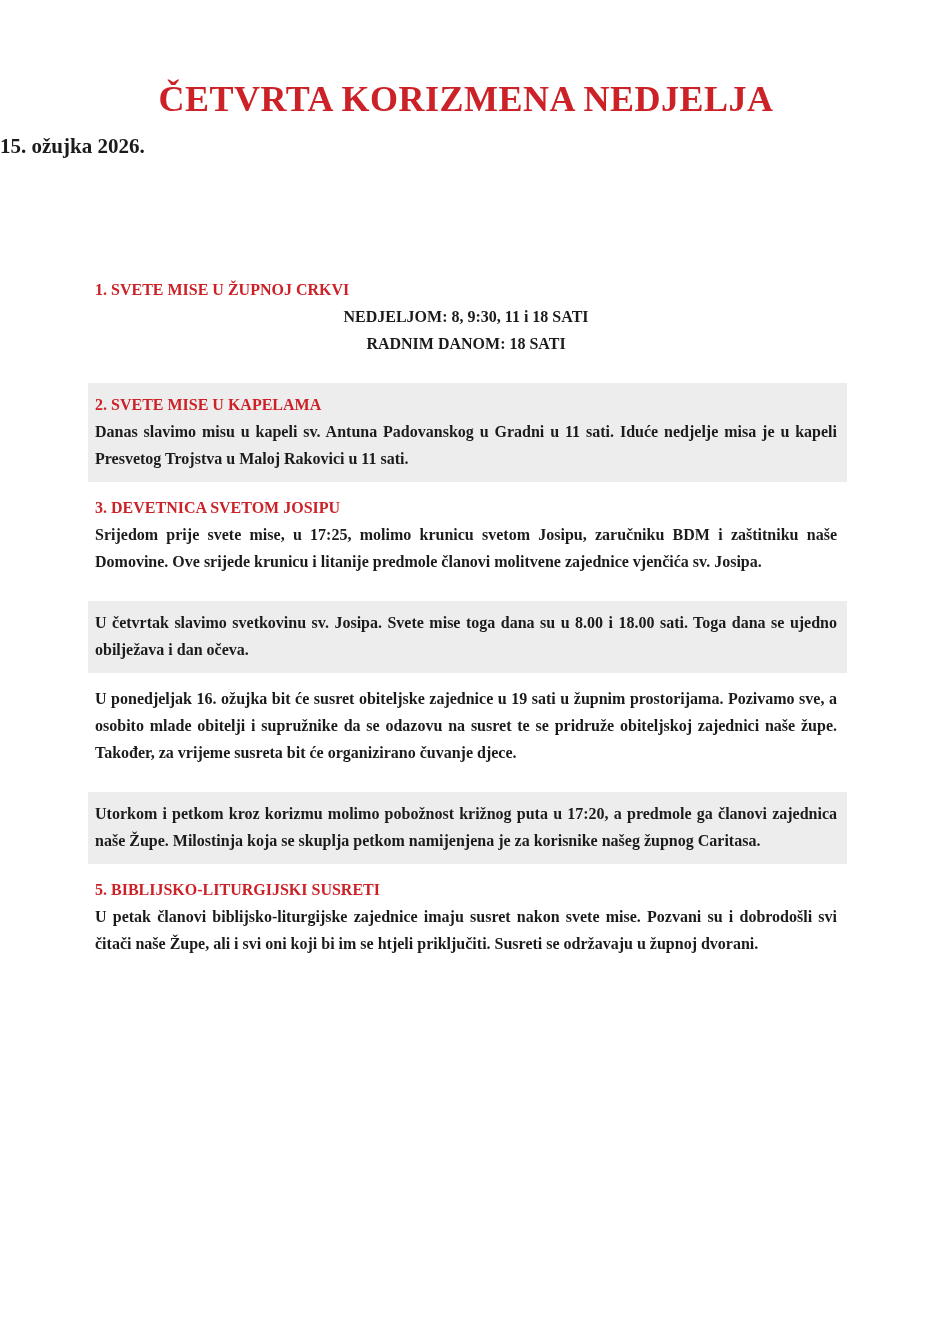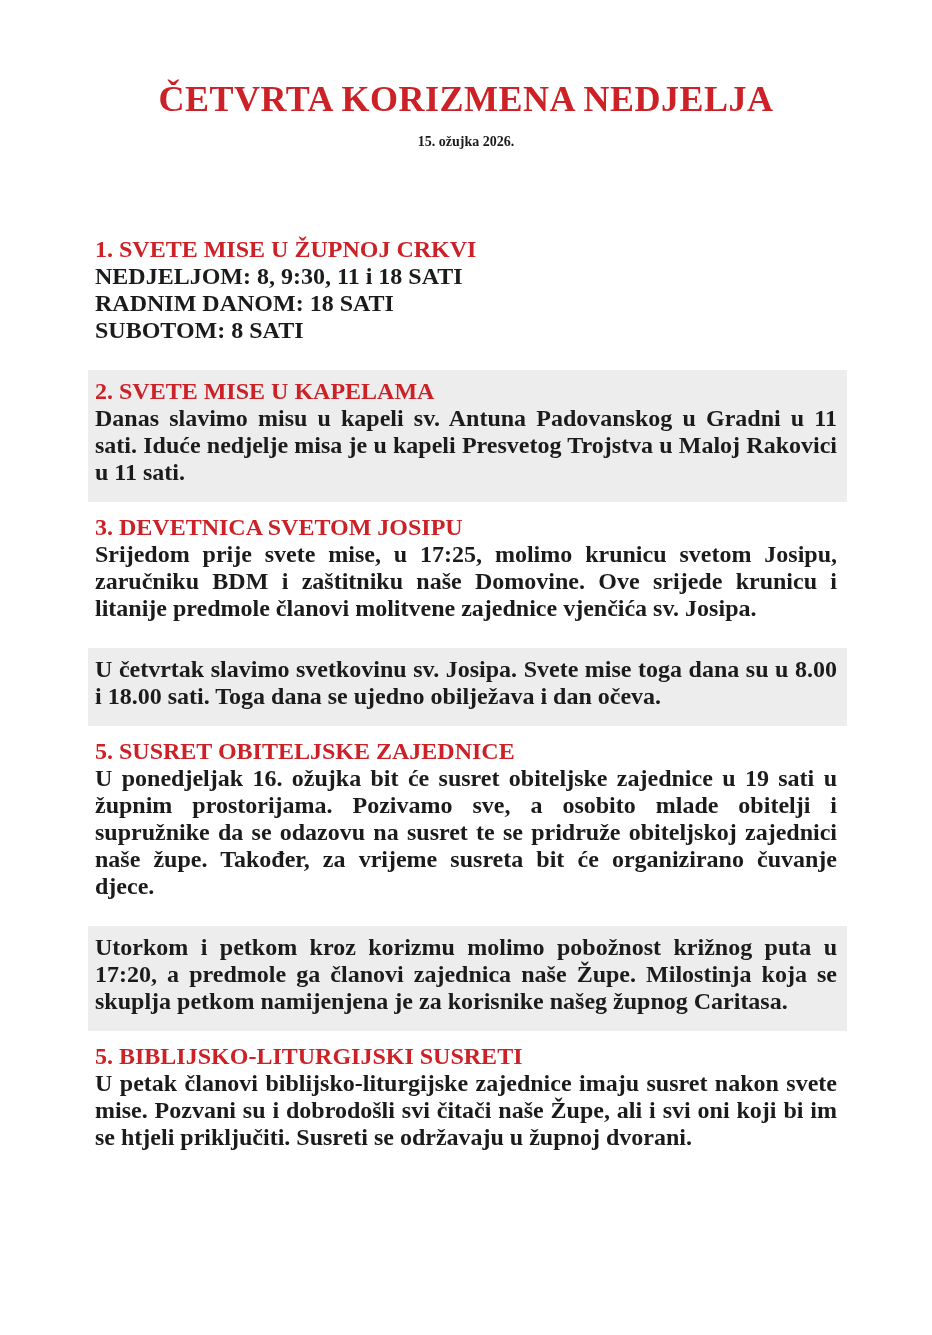--- a/index.html
+++ b/index.html
@@ -20,84 +20,82 @@
   .doc-title {
     padding-top: 80px;
     text-align: center;
     font-size: 36px;
     line-height: 1.1;
     letter-spacing: 0.5px;
     color: var(--accent-red, #cc2127);
   }
   .doc-date {
     margin-top: 14px;
-    text-align: center;
-    font-size: 14px;
+    text-align: left;
+    font-size: 21px;
     color: var(--text-black, #1b1b1b);
   }
   .content {
     width: 759px;
     margin-left: 88px;
-    margin-top: 86px;
-    font-size: 24px;
+    margin-top: 117px;
+    font-size: 16px;
     line-height: 27px;
   }
   .section {
     padding: 0 10px 0 7px;
     margin-bottom: 26px;
   }
   .section.band {
     background: var(--band-gray, #ededed);
     padding-top: 8px;
-    padding-bottom: 16px;
+    padding-bottom: 10px;
     margin-bottom: 12px;
   }
   .section-heading {
     color: var(--accent-red, #cc2127);
   }
   .section-body {
     text-align: justify;
   }
   .section-line {
-    text-align: left;
+    text-align: center;
   }
 </style>
 </head>
 <body>
 
 <div class="page">
 
   <div class="doc-title">ČETVRTA KORIZMENA NEDJELJA</div>
   <div class="doc-date">15. ožujka 2026.</div>
 
   <div class="content">
 
     <div class="section">
       <div class="section-heading">1. SVETE MISE U ŽUPNOJ CRKVI</div>
       <div class="section-line">NEDJELJOM: 8, 9:30, 11 i 18 SATI</div>
       <div class="section-line">RADNIM DANOM: 18 SATI</div>
-      <div class="section-line">SUBOTOM: 8 SATI</div>
     </div>
 
     <div class="section band">
       <div class="section-heading">2. SVETE MISE U KAPELAMA</div>
       <div class="section-body">Danas slavimo misu u kapeli  sv. Antuna Padovanskog u Gradni u 11 sati. Iduće nedjelje misa je u kapeli Presvetog Trojstva u Maloj Rakovici u 11 sati.</div>
     </div>
 
     <div class="section">
       <div class="section-heading">3. DEVETNICA SVETOM JOSIPU</div>
       <div class="section-body">Srijedom prije svete mise, u 17:25, molimo krunicu svetom Josipu, zaručniku BDM i zaštitniku naše Domovine. Ove srijede krunicu i litanije predmole članovi molitvene zajednice vjenčića sv. Josipa.</div>
     </div>
 
     <div class="section band">
       <div class="section-body">U četvrtak slavimo svetkovinu sv. Josipa. Svete mise toga dana su u 8.00 i 18.00 sati. Toga dana se ujedno obilježava i dan očeva.</div>
     </div>
 
     <div class="section">
-      <div class="section-heading">5. SUSRET OBITELJSKE ZAJEDNICE</div>
       <div class="section-body">U ponedjeljak 16. ožujka bit će susret obiteljske zajednice u 19 sati u župnim prostorijama. Pozivamo sve, a osobito mlade obitelji i supružnike da se odazovu na susret te se pridruže obiteljskoj zajednici naše župe. Također, za vrijeme susreta bit će organizirano čuvanje djece.</div>
     </div>
 
     <div class="section band">
       <div class="section-body">Utorkom i petkom kroz korizmu molimo pobožnost križnog puta u 17:20, a predmole ga članovi zajednica naše Župe. Milostinja koja se skuplja petkom namijenjena je za korisnike našeg župnog Caritasa.</div>
     </div>
 
     <div class="section">
       <div class="section-heading">5. BIBLIJSKO-LITURGIJSKI SUSRETI</div>
       <div class="section-body">U petak članovi biblijsko-liturgijske zajednice imaju susret nakon svete mise. Pozvani su i dobrodošli svi čitači naše Župe, ali i svi oni koji bi im se htjeli priključiti. Susreti se održavaju u župnoj dvorani.</div>

